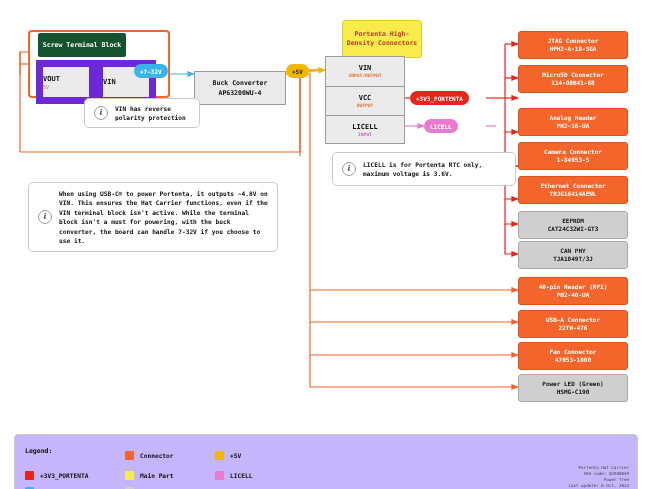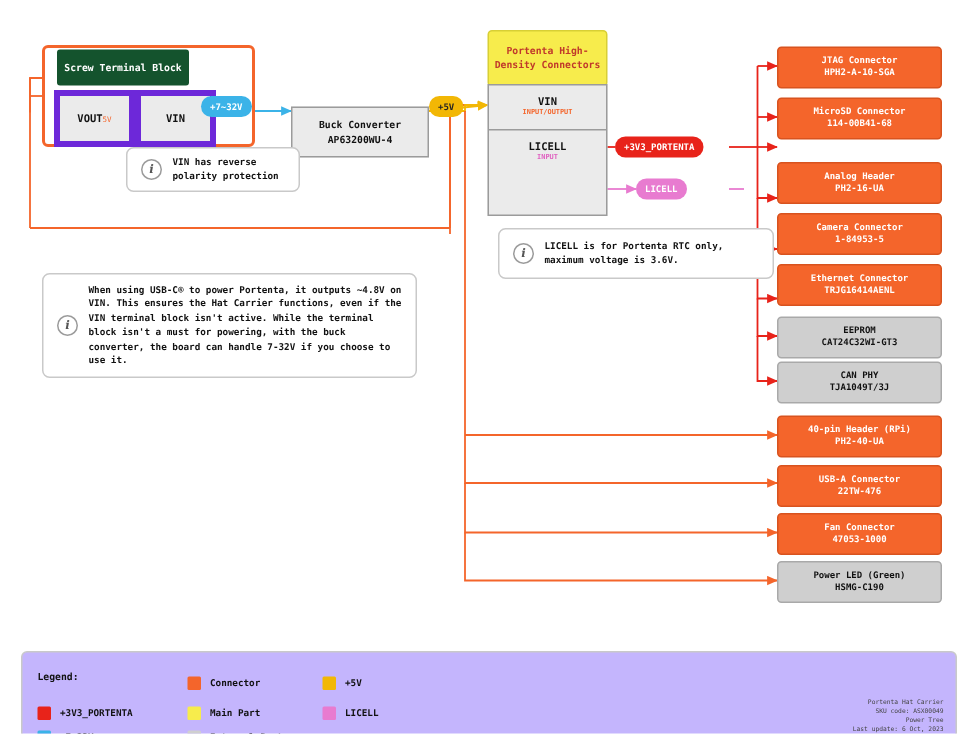--- a/index.html
+++ b/index.html
@@ -20,22 +20,22 @@
     border:2px solid #F4652B;border-radius:4px;background:#ffffff;
   }
   .stb-title{
     position:absolute;left:38px;top:33px;width:88px;height:24px;
     background:#14532d;color:#fff;font-size:6.5px;line-height:8px;font-weight:bold;
     display:flex;align-items:center;justify-content:center;text-align:center;border-radius:2px;
     padding:0 3px;box-sizing:border-box;
   }
   .pinrow{position:absolute;left:36px;top:60px;display:flex;gap:0px;}
   .pin{
-    width:46px;height:30px;border:4px solid #6d28d9;background:#ebebeb;
-    display:flex;flex-direction:row;align-items:center;justify-content:center;
+    width:46px;height:30px;border:7px solid #6d28d9;background:#ebebeb;
+    display:flex;flex-direction:column;justify-content:center;
   }
   .pin .nm{font-size:7px;color:#111;font-weight:bold;}
   .pin .sub{font-size:5px;margin-top:1px;}
   .sub-orange{color:#F4652B;}
   .sub-pink{color:#E060C0;}
 
   
   .pill{
     position:absolute;border-radius:9px;font-size:6px;font-weight:bold;
     display:flex;align-items:center;justify-content:center;color:#fff;padding:0 6px;
@@ -61,21 +61,21 @@
     flex:0 0 auto;width:12px;height:12px;border-radius:50%;border:1px solid #9b9b9b;
     color:#555;font-size:8px;line-height:11px;text-align:center;font-family:"DejaVu Serif",serif;
     font-style:italic;font-weight:bold;background:#fff;
   }
   .note1{left:84px;top:98px;width:116px;height:30px;}
   .note2{left:332px;top:152px;width:184px;height:34px;}
   .note3{left:28px;top:182px;width:250px;height:70px;}
 
   
   .portenta-title{
-    position:absolute;left:325px;top:20px;width:78px;height:36px;background:#F7EC4C;
+    position:absolute;left:342px;top:20px;width:78px;height:36px;background:#F7EC4C;
     border:1px solid #d8cf35;border-radius:3px;color:#C0392B;font-weight:bold;
     font-size:6.5px;line-height:9px;display:flex;align-items:center;justify-content:center;text-align:center;
   }
   .pblock{position:absolute;left:325px;top:56px;width:78px;height:86px;border:1px solid #9b9b9b;background:#ebebeb;}
   .prow{height:28.6px;border-bottom:1px solid #9b9b9b;display:flex;flex-direction:column;
         align-items:center;justify-content:center;}
   .prow:last-child{border-bottom:none;}
   .prow .nm{font-size:7px;font-weight:bold;color:#111;}
   .prow .sub{font-size:4.6px;margin-top:1px;font-weight:bold;}
 
@@ -193,20 +193,24 @@
     <div class="txt">When using USB-C® to power Portenta, it outputs ~4.8V on VIN. This ensures the Hat Carrier functions, even if the VIN terminal block isn't active. While the terminal block isn't a must for powering, with the buck converter, the board can handle 7-32V if you choose to use it.</div>
   </div>
 
   <div class="portenta-title">Portenta High-Density Connectors</div>
   <div class="pblock">
     <div class="prow">
       <span class="nm">VIN</span>
       <span class="sub sub-orange">INPUT/OUTPUT</span>
     </div>
     <div class="prow">
+      <span class="nm">VCC</span>
+      <span class="sub sub-orange">OUTPUT</span>
+    </div>
+    <div class="prow">
       <span class="nm">LICELL</span>
       <span class="sub sub-pink">INPUT</span>
     </div>
   </div>
 
   <div class="conn" style="top:31px;">
     <span>JTAG Connector</span>
     <span>HPH2-A-10-SGA</span>
   </div>
   <div class="conn" style="top:65px;">

